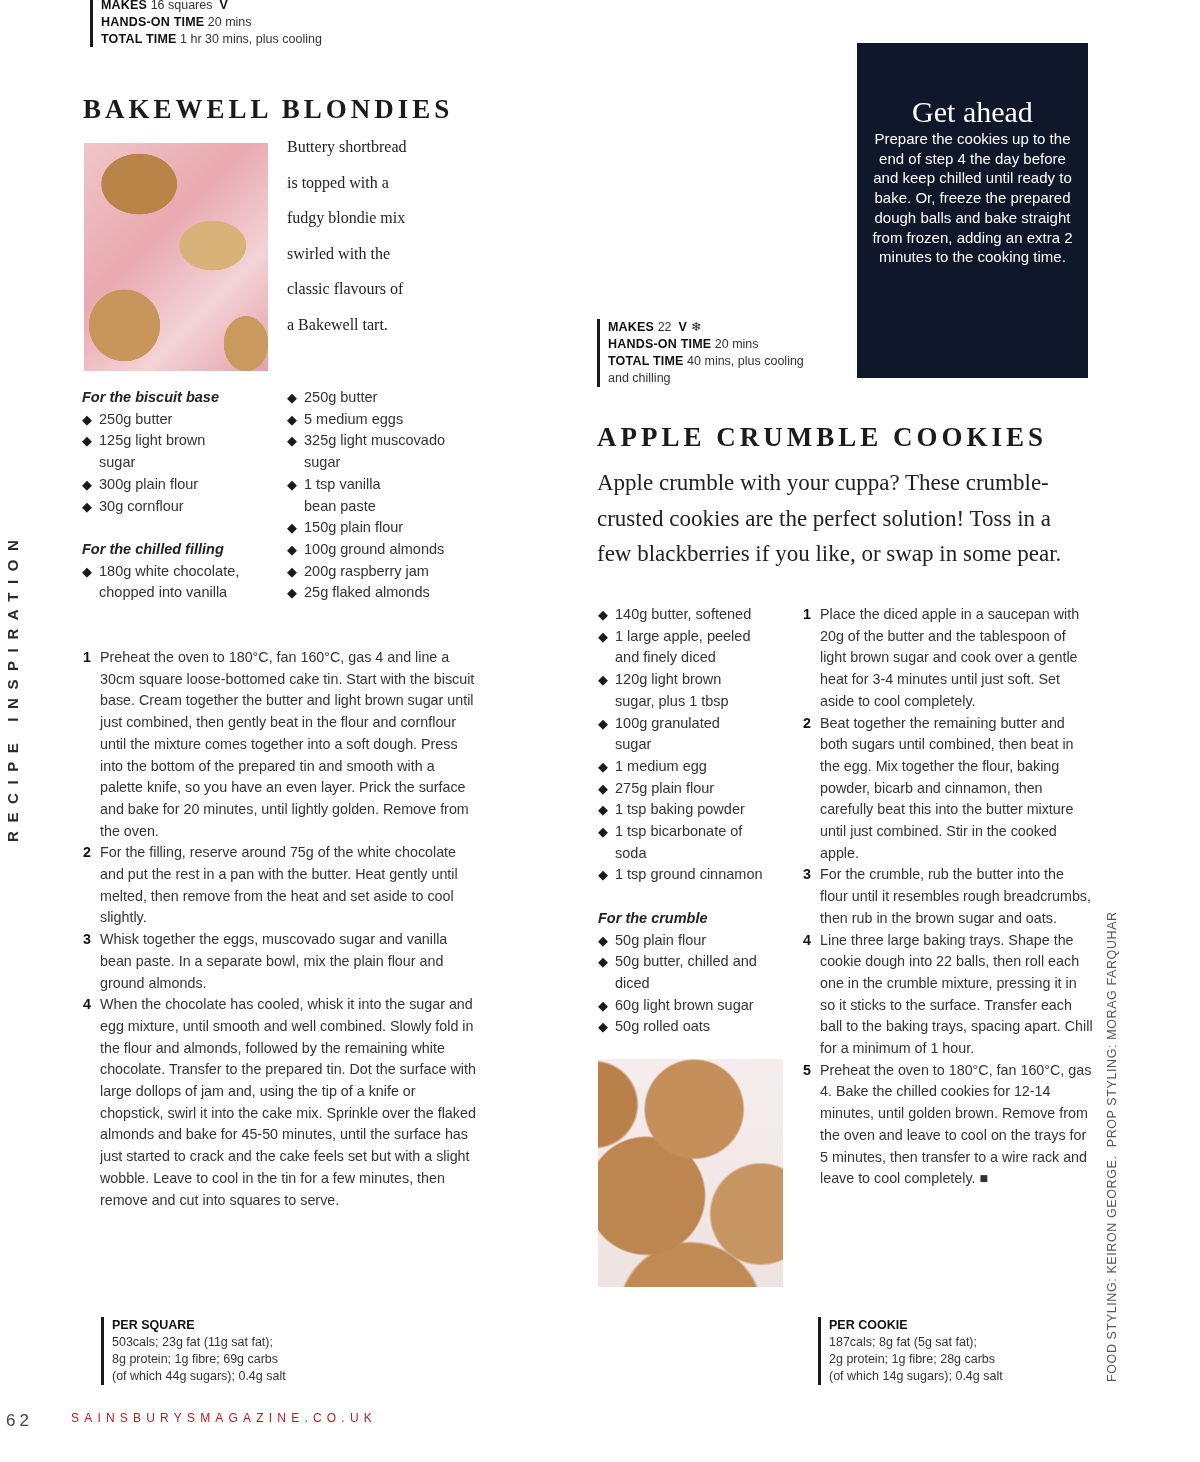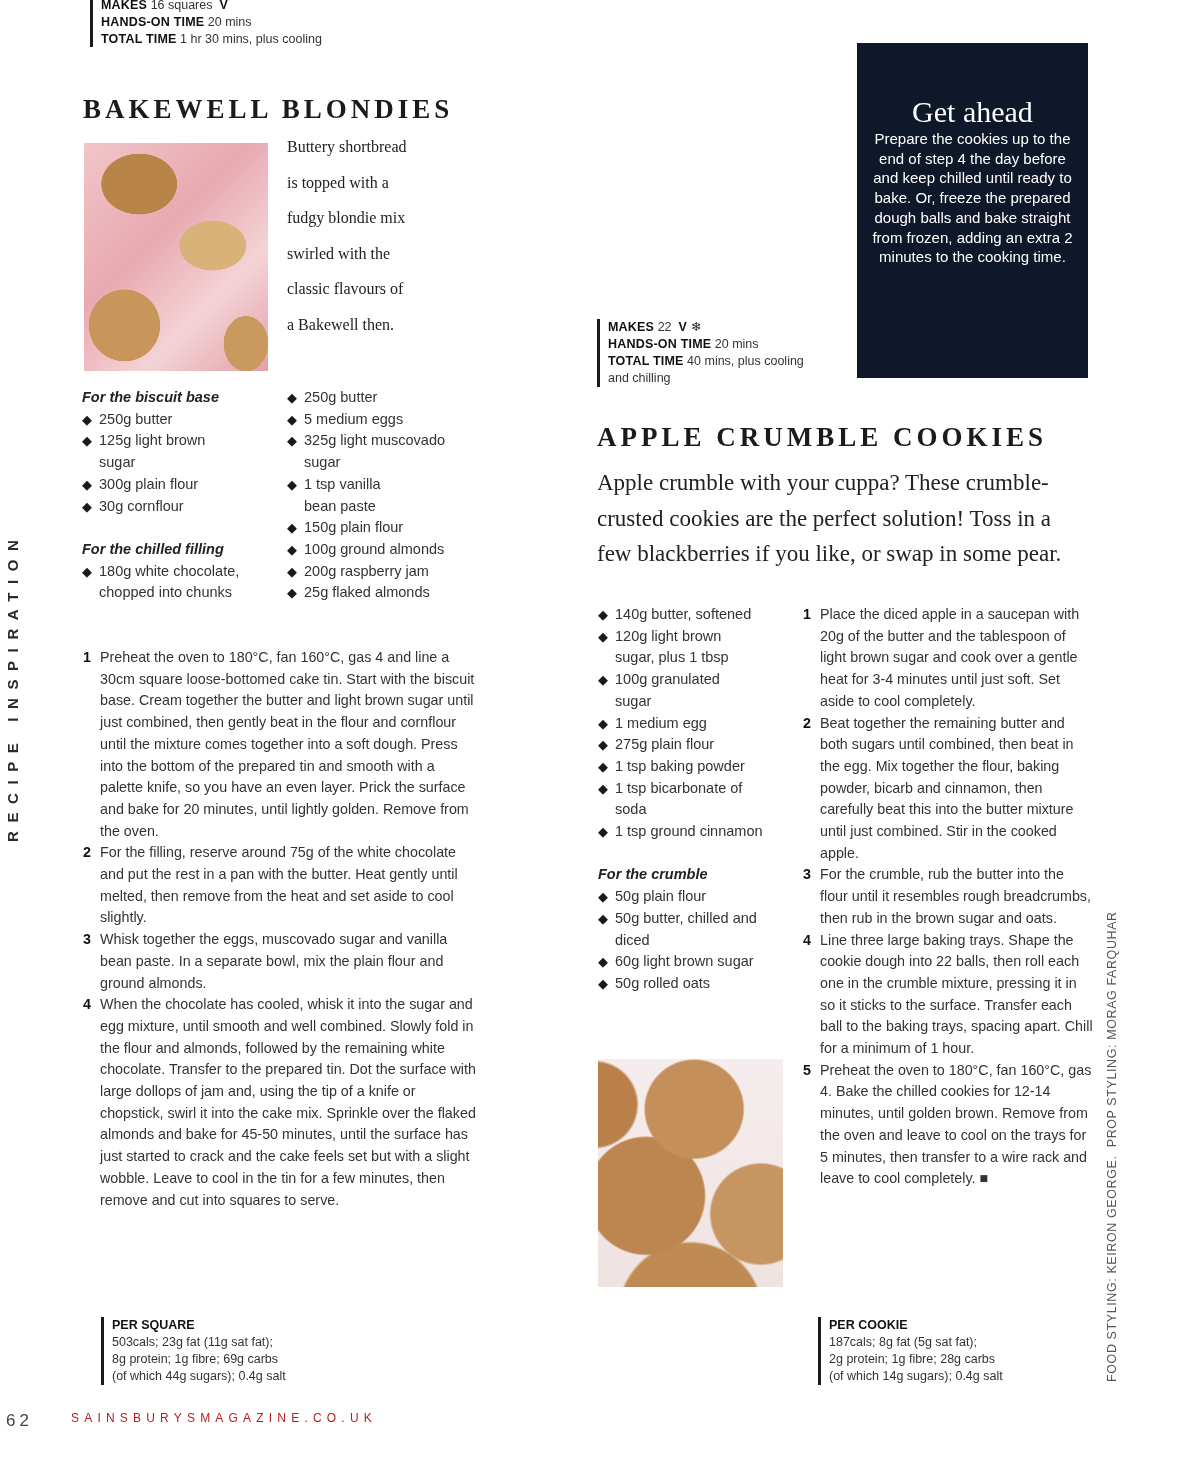--- a/index.html
+++ b/index.html
@@ -68,34 +68,34 @@
 <h1 class="abs title" style="left:83px; top:92px; font-size:27px; line-height:34px;">BAKEWELL BLONDIES</h1>
 
 <div class="abs photo-blondies" style="left:84px; top:143px; width:184px; height:228px;" title="Bakewell blondie squares topped with flaked almonds on a pink marbled surface"></div>
 
 <div class="abs standfirst" style="left:287px; top:129px; width:200px; font-size:16px; line-height:35.6px;">
   <div>Buttery shortbread</div>
   <div>is topped with a</div>
   <div>fudgy blondie mix</div>
   <div>swirled with the</div>
   <div>classic flavours of</div>
-  <div>a Bakewell then.</div>
+  <div>a Bakewell tart.</div>
 </div>
 
 <div class="abs" style="left:82px; top:387px; width:195px;">
   <div class="ing-head">For the biscuit base</div>
   <ul class="ing-list">
     <li>250g butter</li>
     <li style="width:140px;"><span>125g light brown sugar</span></li>
     <li>300g plain flour</li>
     <li>30g cornflour</li>
   </ul>
   <div class="ing-head" style="margin-top:21.7px;">For the chilled filling</div>
   <ul class="ing-list">
-    <li style="width:190px;"><span>180g white chocolate, chopped into chunks</span></li>
+    <li style="width:190px;"><span>180g white chocolate, chopped into vanilla</span></li>
   </ul>
 </div>
 
 <div class="abs" style="left:287px; top:387px; width:190px;">
   <ul class="ing-list">
     <li>250g butter</li>
     <li>5 medium eggs</li>
     <li style="width:160px;">325g light muscovado sugar</li>
     <li style="width:110px;">1 tsp vanilla bean paste</li>
     <li>150g plain flour</li>
@@ -130,20 +130,21 @@
   <div><b>TOTAL TIME</b> <span>40 mins, plus cooling and chilling</span></div>
 </div>
 
 <h1 class="abs title" style="left:597px; top:420px; font-size:27px; line-height:34px;">APPLE CRUMBLE COOKIES</h1>
 
 <div class="abs standfirst" style="left:597px; top:465px; width:490px; font-size:23px; line-height:35.5px;">Apple crumble with your cuppa? These crumble-crusted cookies are the perfect solution! Toss in a few blackberries if you like, or swap in some pear.</div>
 
 <div class="abs" style="left:598px; top:604px; width:195px;">
   <ul class="ing-list">
     <li>140g butter, softened</li>
+    <li style="width:180px;">1 large apple, peeled and finely diced</li>
     <li style="width:150px;">120g light brown sugar, plus 1 tbsp</li>
     <li style="width:150px;">100g granulated sugar</li>
     <li>1 medium egg</li>
     <li>275g plain flour</li>
     <li>1 tsp baking powder</li>
     <li style="width:150px;">1 tsp bicarbonate of soda</li>
     <li>1 tsp ground cinnamon</li>
   </ul>
   <div class="ing-head" style="margin-top:21.7px;">For the crumble</div>
   <ul class="ing-list">

